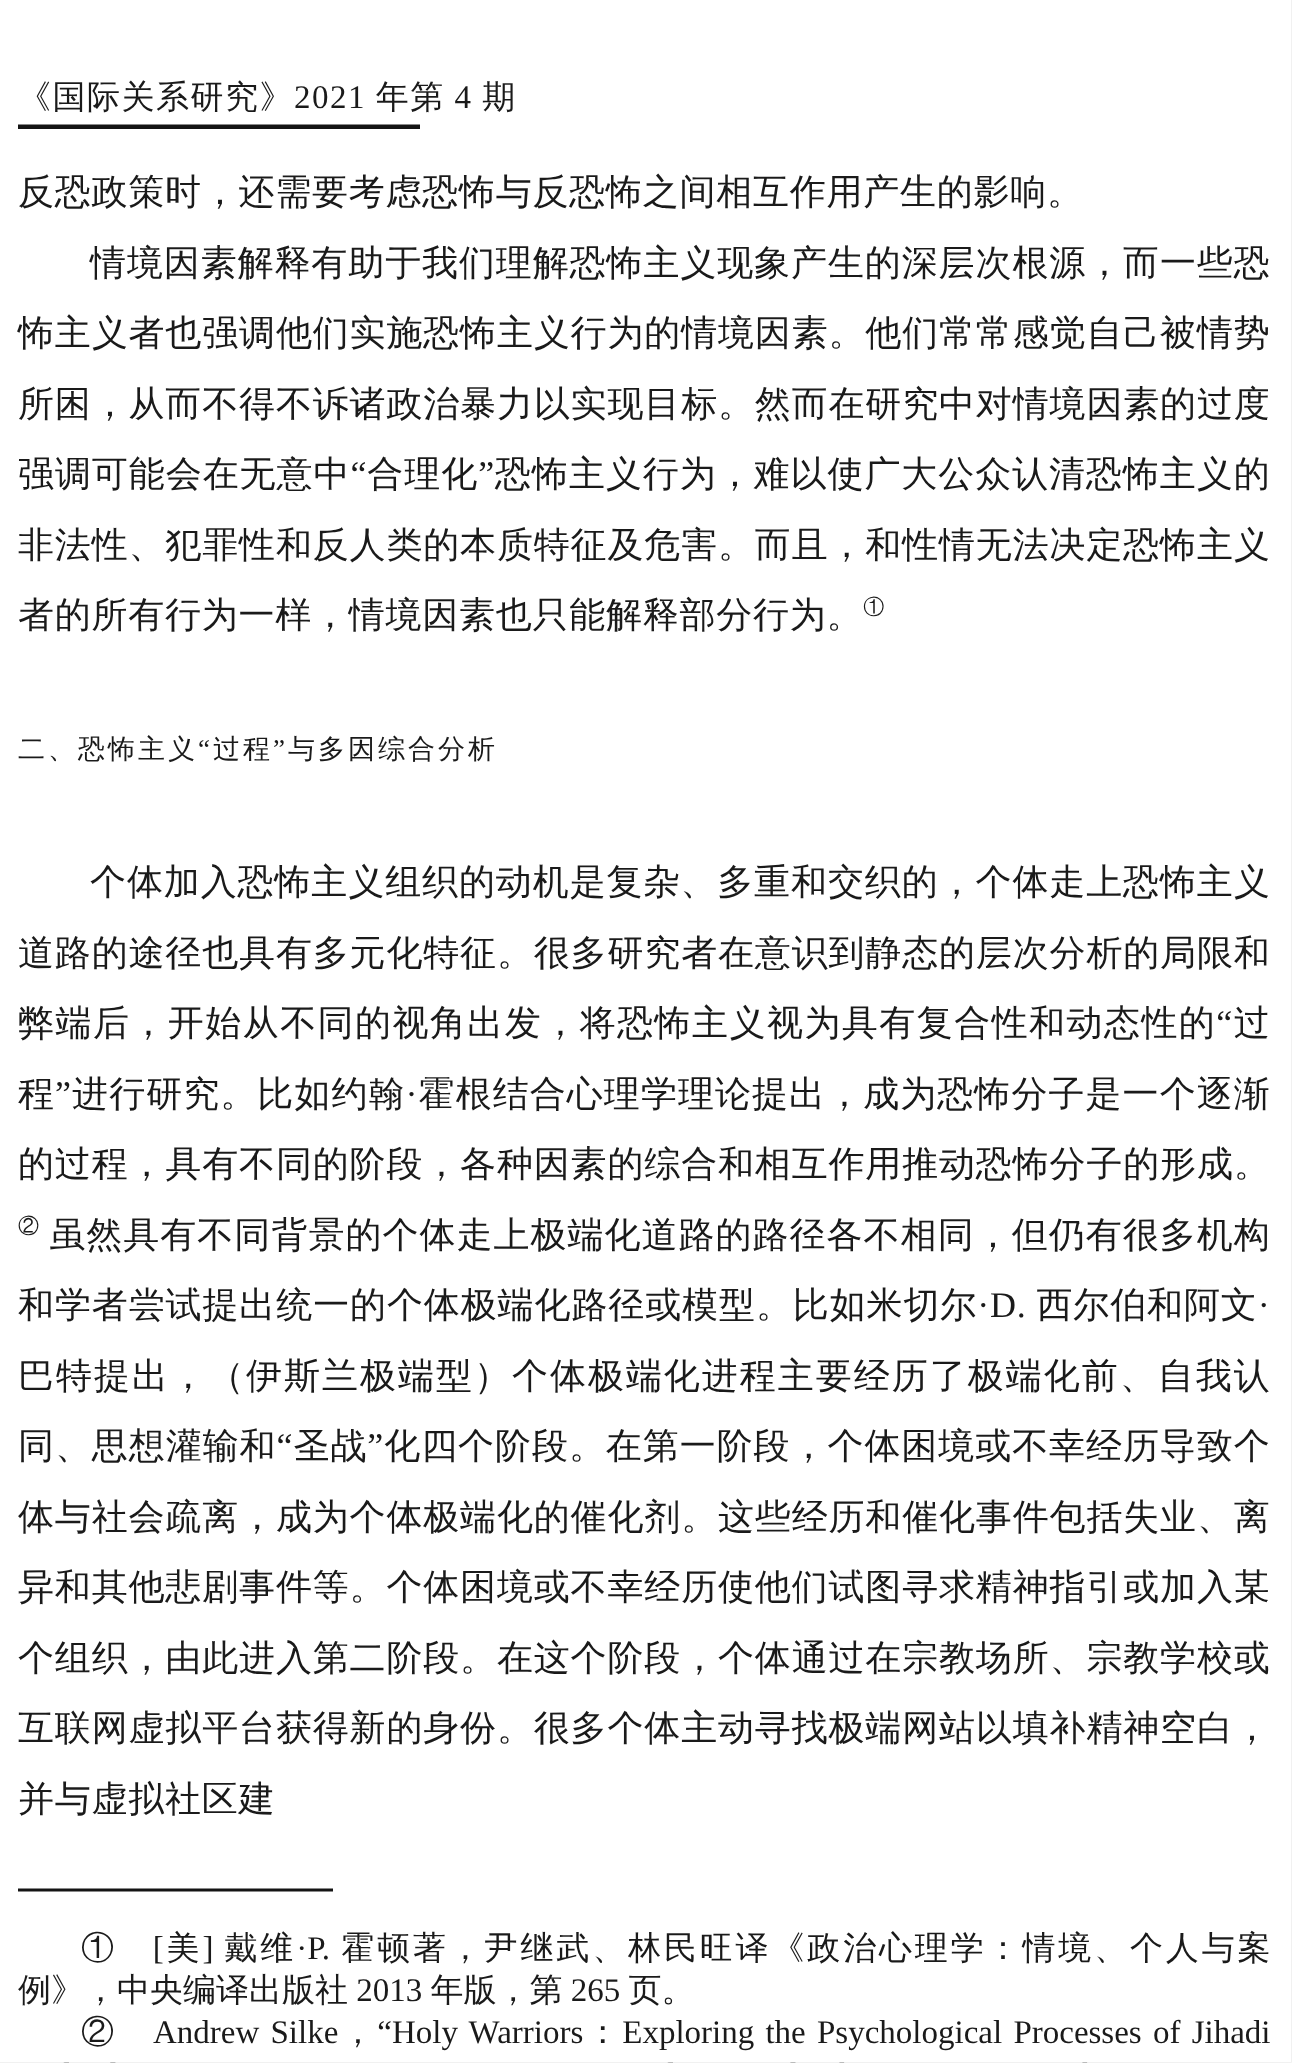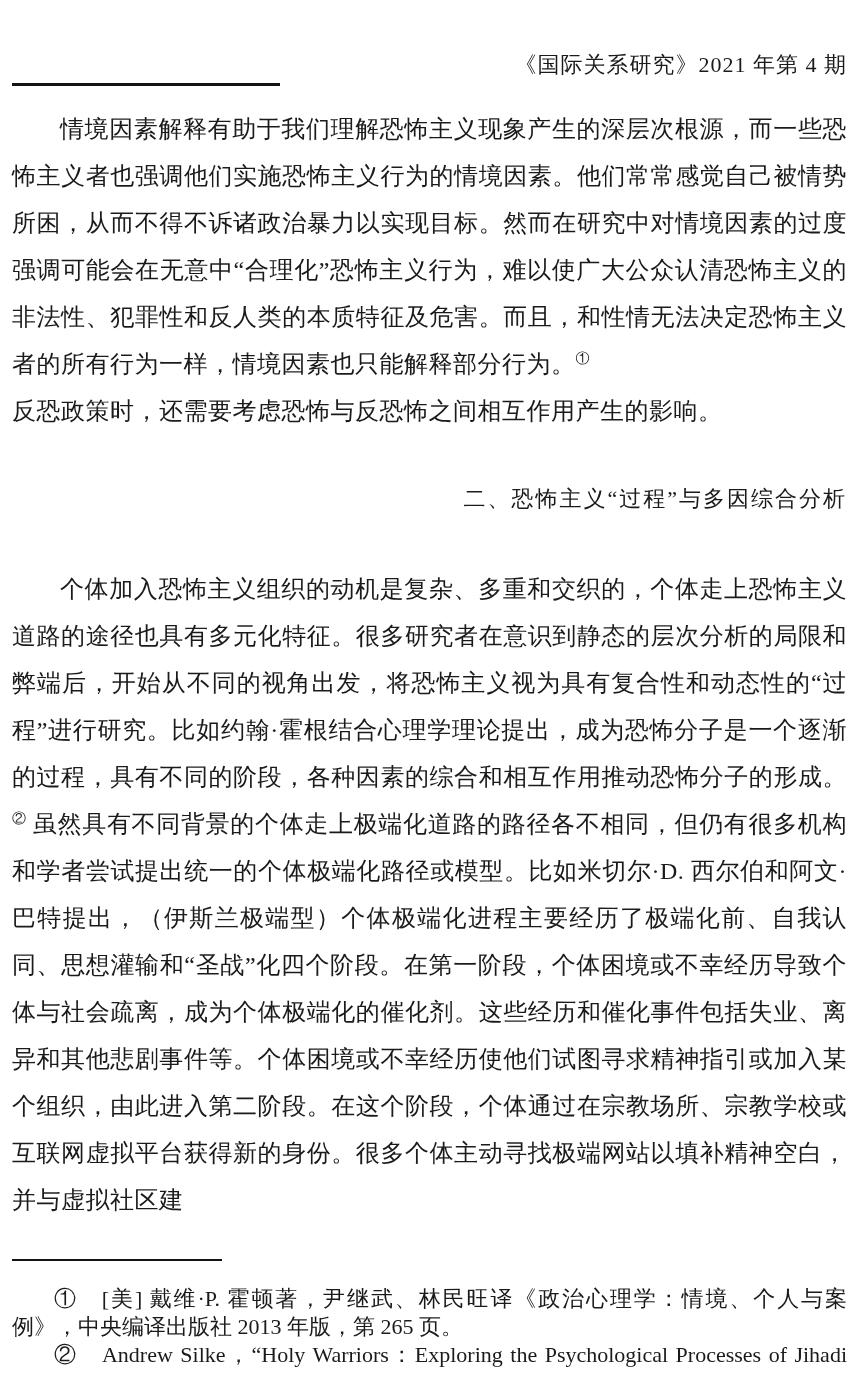--- a/index.html
+++ b/index.html
@@ -14,41 +14,40 @@
     padding: 52px 14px 0 12px;
     overflow: hidden;
     font-family: "Liberation Serif", "DejaVu Serif", serif;
     color: #1a1a1a;
   }
   .journal-line {
     font-size: 22px;
     line-height: 26px;
     letter-spacing: 1px;
     white-space: nowrap;
-    text-align: right;
   }
   .header-rule {
     width: 268px;
     height: 3px;
     background: #141414;
     margin-top: 5px;
   }
   .article {
     margin-top: 20px;
     font-size: 24px;
     line-height: 47px;
     text-align: justify;
     letter-spacing: 0.5px;
   }
   .par { margin: 0; }
   .par.ind { text-indent: 2em; }
   .section-heading {
-    font-size: 22px;
+    font-size: 18px;
     font-weight: normal;
-    text-align: right;
+    text-align: left;
     line-height: 40px;
     margin: 44px 0 47px 0;
     letter-spacing: 2px;
     text-indent: 0;
   }
   sup.fnref {
     font-size: 14px;
     line-height: 0;
     vertical-align: super;
     letter-spacing: 0;
@@ -74,23 +73,23 @@
 <body>
 
 <div class="page">
 
   <header class="page-header">
     <div class="journal-line">《国际关系研究》2021 年第 4 期</div>
     <div class="header-rule"></div>
   </header>
 
   <main class="article">
+    <p class="par cont"><span>反恐政策时，还需要考虑恐怖与反恐怖之间相互作用产生的影响。</span></p>
+
     <p class="par ind"><span>情境因素解释有助于我们理解恐怖主义现象产生的深层次根源，而一些恐怖主义者也强调他们实施恐怖主义行为的情境因素。他们常常感觉自己被情势所困，从而不得不诉诸政治暴力以实现目标。然而在研究中对情境因素的过度强调可能会在无意中“合理化”恐怖主义行为，难以使广大公众认清恐怖主义的非法性、犯罪性和反人类的本质特征及危害。而且，和性情无法决定恐怖主义者的所有行为一样，情境因素也只能解释部分行为。</span><sup class="fnref">①</sup></p>
-
-    <p class="par cont"><span>反恐政策时，还需要考虑恐怖与反恐怖之间相互作用产生的影响。</span></p>
 
     <h2 class="section-heading">二、恐怖主义“过程”与多因综合分析</h2>
 
     <p class="par ind"><span>个体加入恐怖主义组织的动机是复杂、多重和交织的，个体走上恐怖主义道路的途径也具有多元化特征。很多研究者在意识到静态的层次分析的局限和弊端后，开始从不同的视角出发，将恐怖主义视为具有复合性和动态性的“过程”进行研究。比如约翰·霍根结合心理学理论提出，成为恐怖分子是一个逐渐的过程，具有不同的阶段，各种因素的综合和相互作用推动恐怖分子的形成。</span><sup class="fnref">②</sup><span> 虽然具有不同背景的个体走上极端化道路的路径各不相同，但仍有很多机构和学者尝试提出统一的个体极端化路径或模型。比如米切尔·D. 西尔伯和阿文·巴特提出，（伊斯兰极端型）个体极端化进程主要经历了极端化前、自我认同、思想灌输和“圣战”化四个阶段。在第一阶段，个体困境或不幸经历导致个体与社会疏离，成为个体极端化的催化剂。这些经历和催化事件包括失业、离异和其他悲剧事件等。个体困境或不幸经历使他们试图寻求精神指引或加入某个组织，由此进入第二阶段。在这个阶段，个体通过在宗教场所、宗教学校或互联网虚拟平台获得新的身份。很多个体主动寻找极端网站以填补精神空白，并与虚拟社区建</span></p>
   </main>
 
   <footer class="footnotes">
     <div class="fn-rule"></div>
     <p class="footnote"><span>①　[美] 戴维·P. 霍顿著，尹继武、林民旺译《政治心理学：情境、个人与案例》，中央编译出版社 2013 年版，第 265 页。</span></p>
     <p class="footnote"><span>②　Andrew Silke，“Holy Warriors：Exploring the Psychological Processes of Jihadi Radicalization，” in Peter R. Neumann，ed. ，</span><span class="italic">Radicalization：Critical Concepts in Military，Strategic，and Security Studies</span><span>，London and New York：Routledge，2015，p. 203.</span></p>

